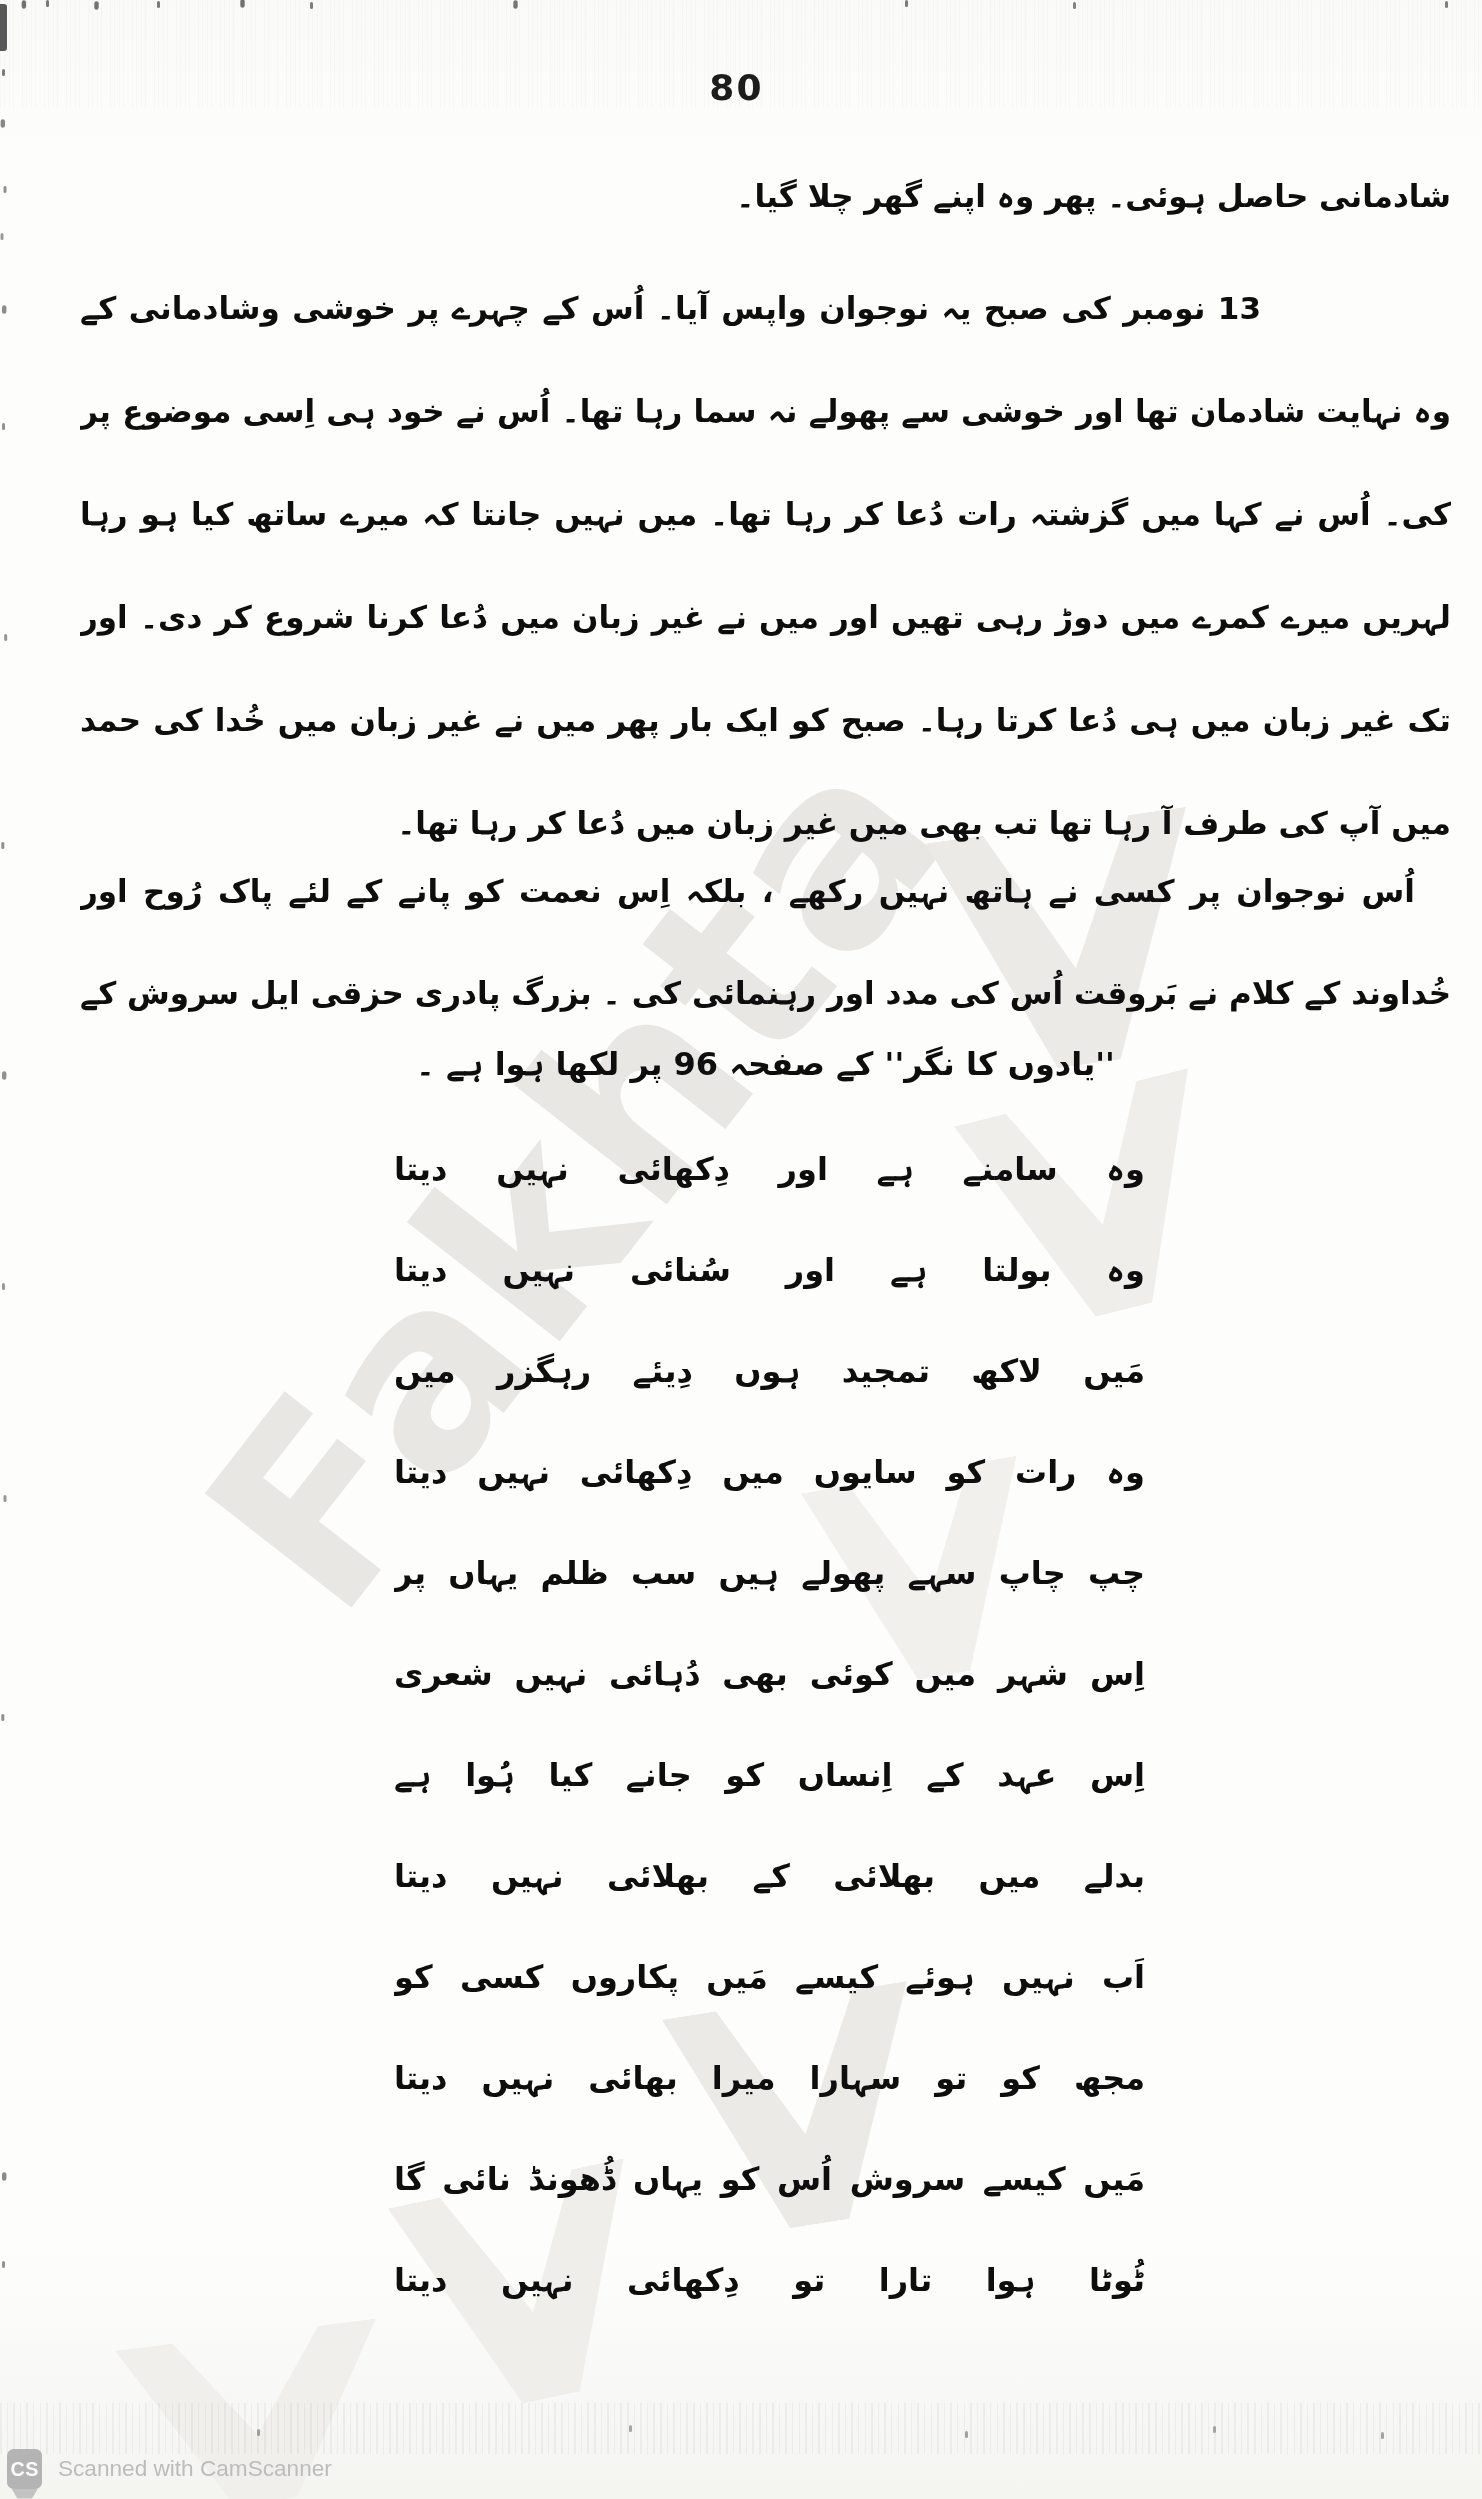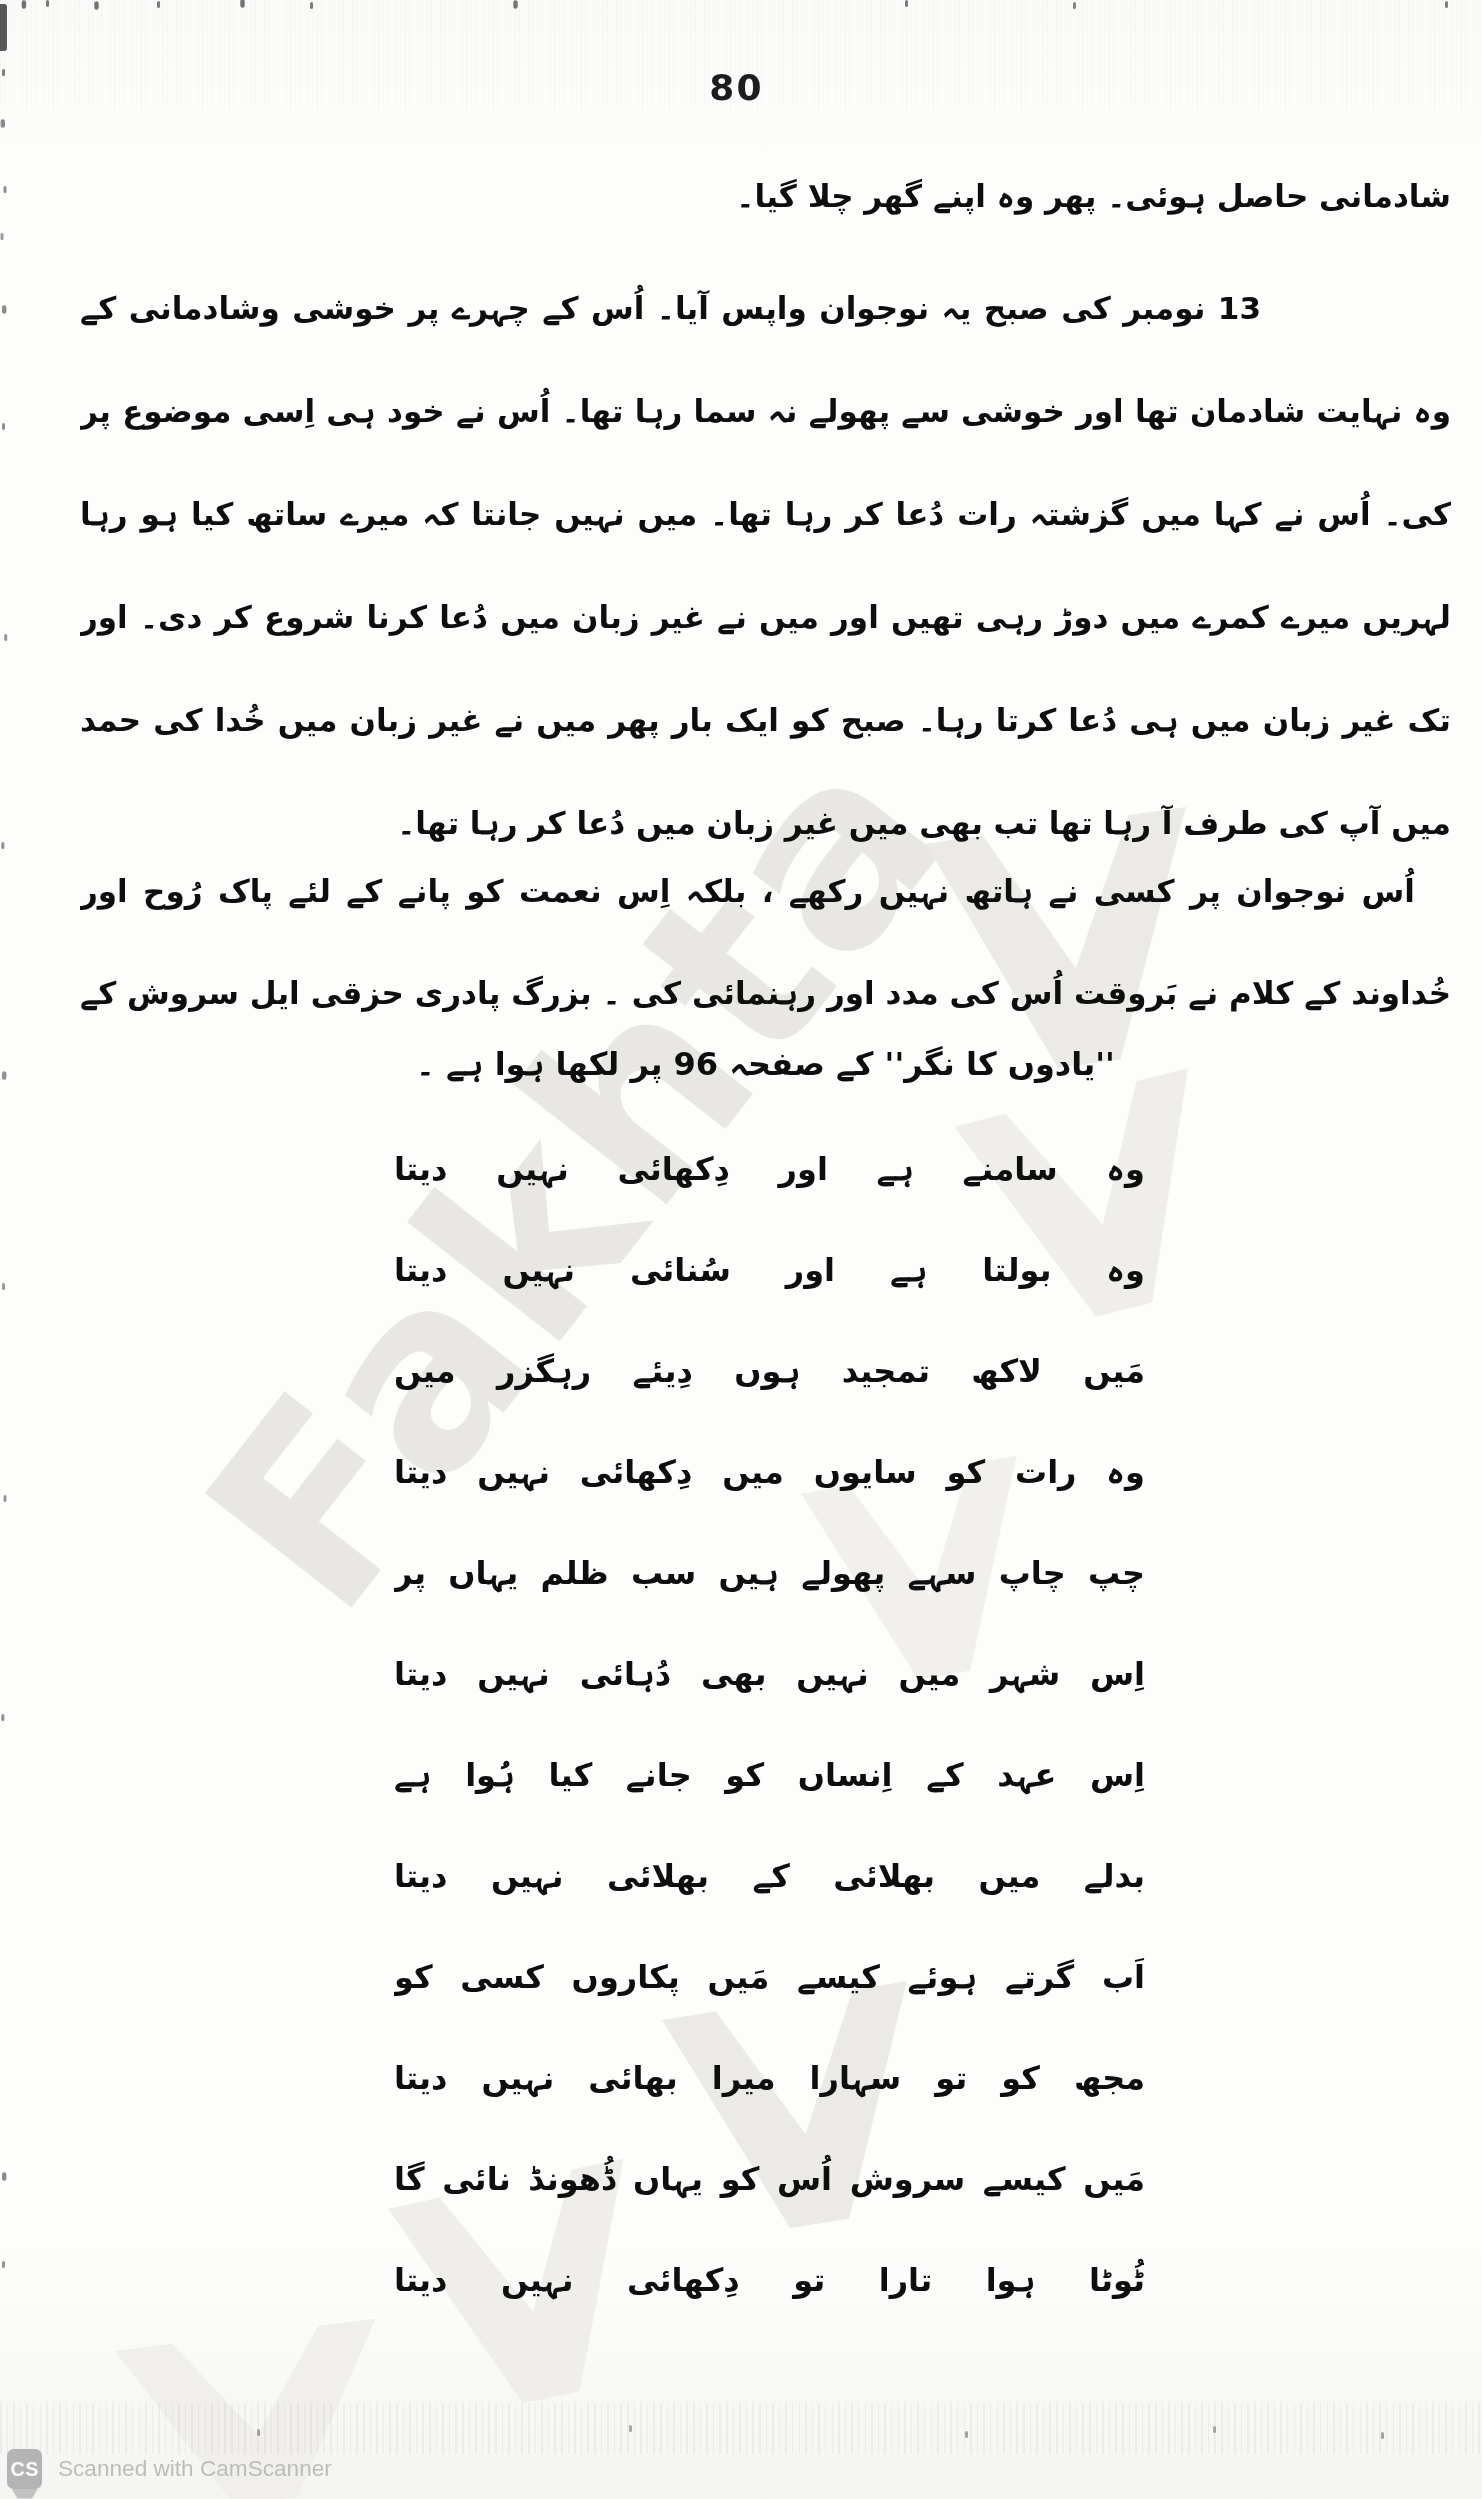--- a/index.html
+++ b/index.html
@@ -136,24 +136,24 @@
   </div>
 
   <div class="block urdu" id="ref">''یادوں کا نگر'' کے صفحہ 96 پر لکھا ہوا ہے ۔</div>
 
   <div class="urdu" id="poem">
     <div class="verse">وہ سامنے ہے اور دِکھائی نہیں دیتا</div>
     <div class="verse">وہ بولتا ہے اور سُنائی نہیں دیتا</div>
     <div class="verse">مَیں لاکھ تمجید ہوں دِیئے رہگزر میں</div>
     <div class="verse">وہ رات کو سایوں میں دِکھائی نہیں دیتا</div>
     <div class="verse">چپ چاپ سہے پھولے ہیں سب ظلم یہاں پر</div>
-    <div class="verse">اِس شہر میں نہیں بھی دُہائی نہیں دیتا</div>
+    <div class="verse">اِس شہر میں کوئی بھی دُہائی نہیں شعری</div>
     <div class="verse">اِس عہد کے اِنساں کو جانے کیا ہُوا ہے</div>
     <div class="verse">بدلے میں بھلائی کے بھلائی نہیں دیتا</div>
-    <div class="verse">اَب گرتے ہوئے کیسے مَیں پکاروں کسی کو</div>
+    <div class="verse">اَب نہیں ہوئے کیسے مَیں پکاروں کسی کو</div>
     <div class="verse">مجھ کو تو سہارا میرا بھائی نہیں دیتا</div>
     <div class="verse">مَیں کیسے سروش اُس کو یہاں ڈُھونڈ نائی گا</div>
     <div class="verse">ٹُوٹا ہوا تارا تو دِکھائی نہیں دیتا</div>
   </div>
 
   <div class="cs-badge">
     <span>CS</span>
   </div>
   <div class="cs-tab"></div>
   <div class="cs-text">Scanned with CamScanner</div>

